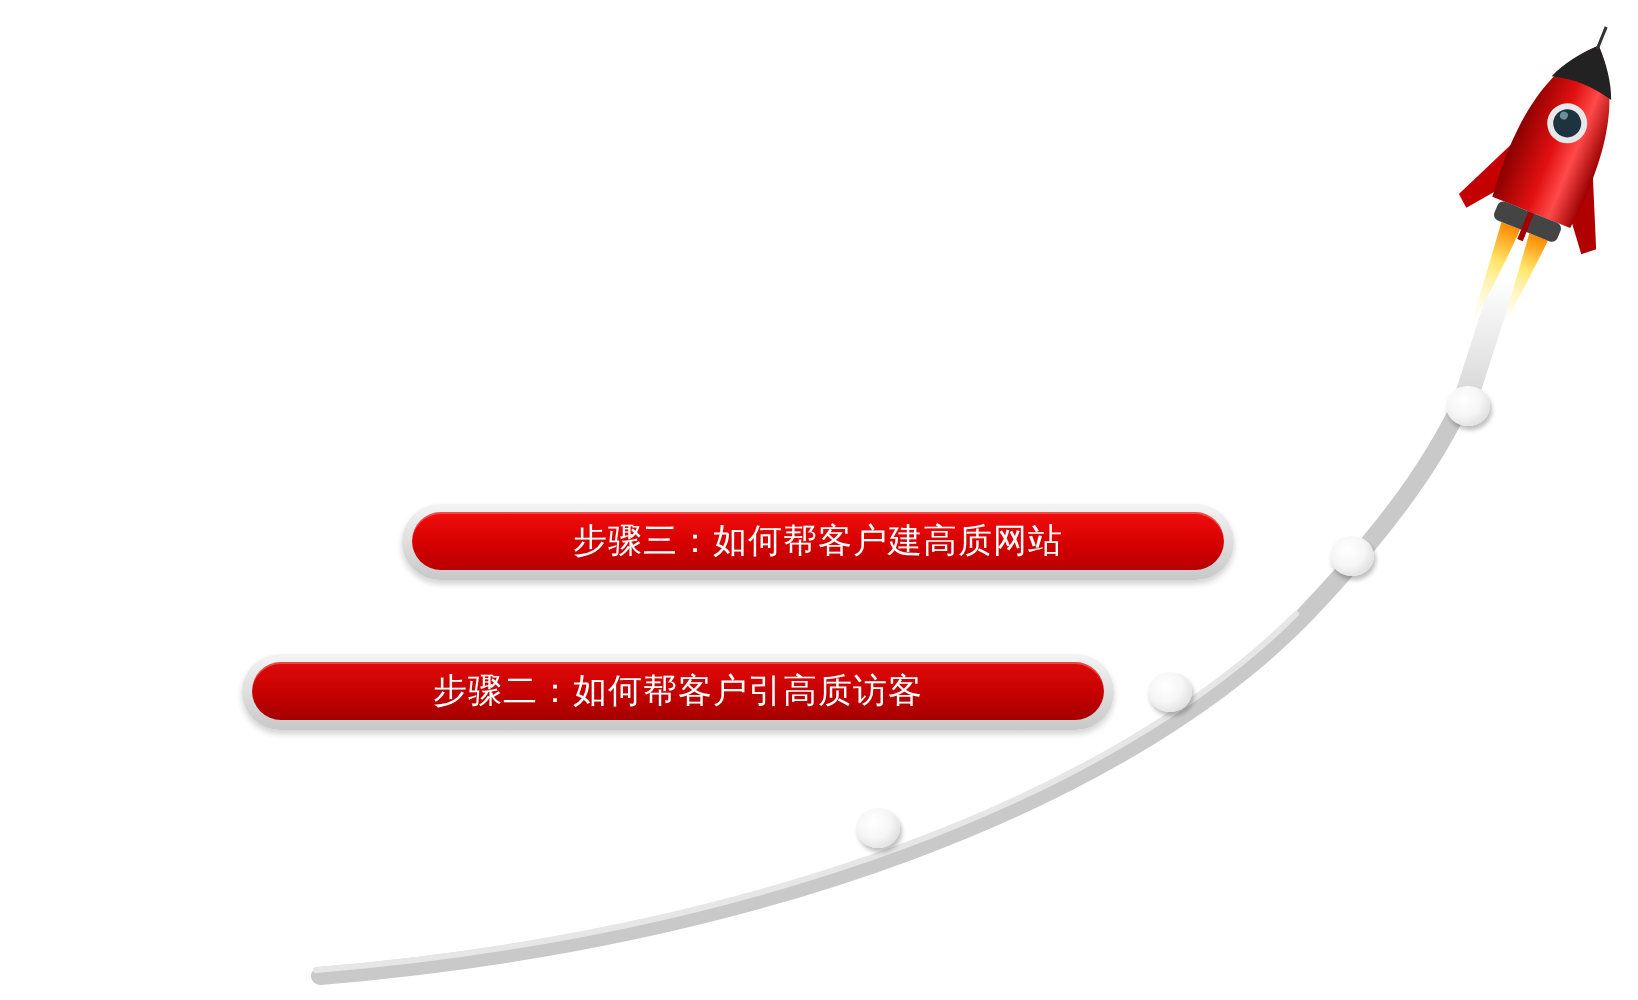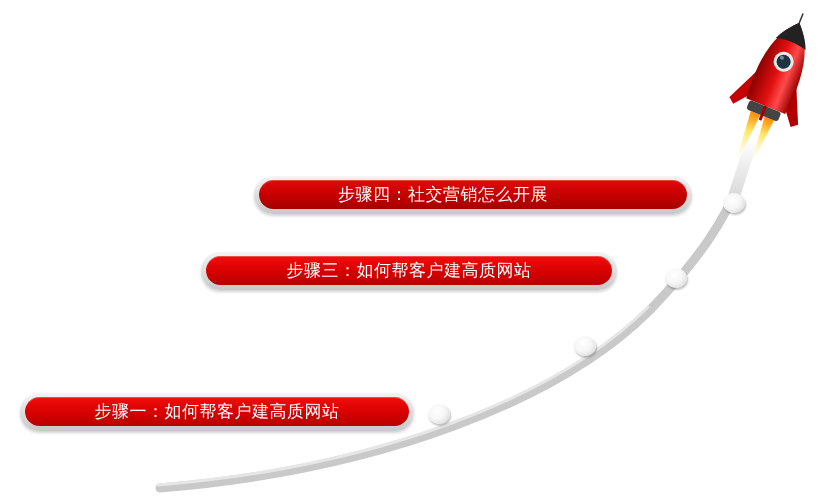--- a/index.html
+++ b/index.html
@@ -67,32 +67,27 @@
       <rect x="38" y="100" width="34" height="10" rx="3" fill="#444"></rect>
       <path d="M55 100 L55 115" stroke="#a00000" stroke-width="3"></path>
     </g>
   </svg>
 
   <div class="node" style="left:723px;top:193px;"></div>
   <div class="node" style="left:665px;top:268px;"></div>
   <div class="node" style="left:574px;top:336px;"></div>
   <div class="node" style="left:428px;top:404px;"></div>
 
-  <div class="pill dark" style="left:254px;top:176px;width:438px;">
-    <div class="pill-inner">
-      <span class="pill-label" style="margin-right:60px;">步骤四：社交营销怎么开展</span>
-    </div>
-  </div>
 
   <div class="pill" style="left:201px;top:252px;width:416px;">
     <div class="pill-inner">
       <span class="pill-label">步骤三：如何帮客户建高质网站</span>
     </div>
   </div>
 
-
-  <div class="pill" style="left:20px;top:393px;width:394px;">
+  <div class="pill dark" style="left:121px;top:327px;width:436px;">
     <div class="pill-inner">
-      <span class="pill-label">步骤一：如何帮客户建高质网站</span>
+      <span class="pill-label">步骤二：如何帮客户引高质访客</span>
     </div>
   </div>
+
 
 </div>
 
 </body></html>

